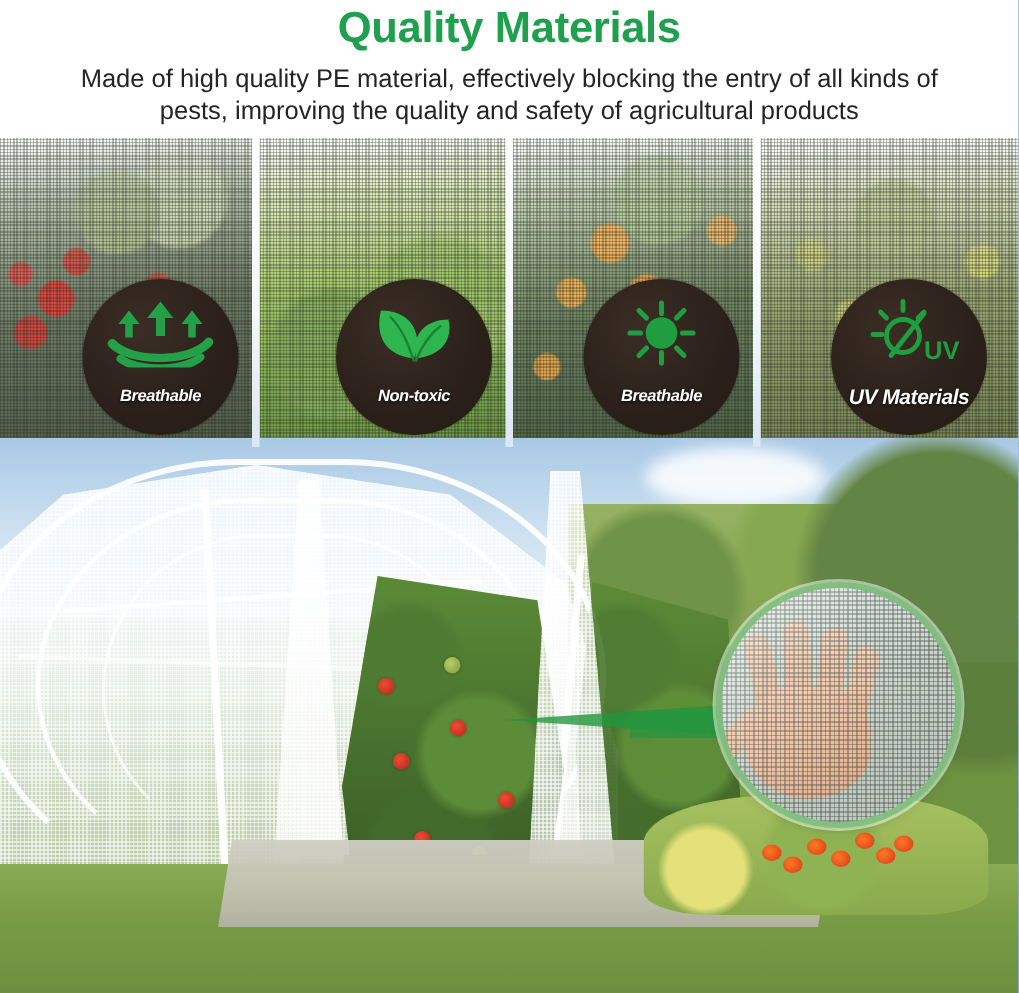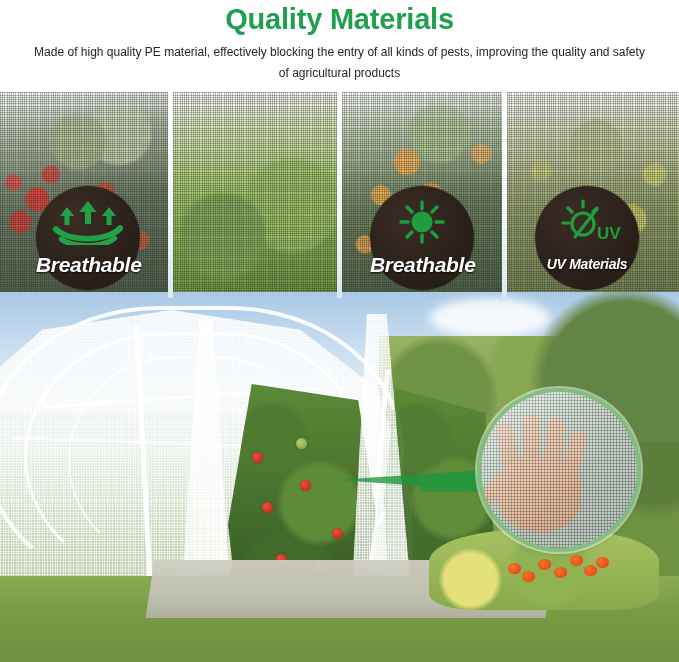--- a/index.html
+++ b/index.html
@@ -4,21 +4,21 @@
 <style>
   html,body{margin:0;padding:0;background:#fff;}
   body{width:679px;height:662px;overflow:hidden;font-family:"Liberation Sans",sans-serif;}
   #page{position:relative;width:679px;height:662px;overflow:hidden;background:#0369a1;}
 
   
   .header{position:absolute;left:0;top:0;width:679px;height:92px;z-index:40;
           background:#ffffff;text-align:center;}
   .title{margin:0;padding-top:2px;font-size:29px;line-height:34px;font-weight:bold;
          color:#1fa04e;letter-spacing:-.2px;font-family:"Liberation Sans",sans-serif;}
-  .subtitle{margin:0;padding:6px 30px 0 30px;font-size:12px;line-height:21px;
+  .subtitle{margin:0;padding:6px 30px 0 30px;font-size:17px;line-height:21px;
             color:#242424;font-family:"Liberation Sans",sans-serif;}
 
   
   .strip{position:absolute;left:0;top:92px;width:679px;height:206px;overflow:hidden;
          background:#dfe7ee;}
   .panel{position:absolute;top:0;height:206px;overflow:hidden;}
   .panel .photo{position:absolute;inset:0;}
   .panel .mesh{position:absolute;inset:0;
        background-image:
          repeating-linear-gradient(0deg, rgba(40,45,40,.30) 0 1px, rgba(255,255,255,0) 1px 2.2px),
@@ -62,24 +62,24 @@
      radial-gradient(circle at 72% 62%, #c7c75c 0 14px, rgba(199,199,92,0) 17px),
      radial-gradient(circle at 36% 58%, #b8bf62 0 11px, rgba(184,191,98,0) 14px),
      radial-gradient(circle at 86% 40%, #cdd06a 0 10px, rgba(205,208,106,0) 13px),
      radial-gradient(circle at 20% 38%, #c2c86e 0 9px, rgba(194,200,110,0) 12px),
      radial-gradient(circle at 52% 26%, #aebb7a 0 24px, rgba(174,187,122,0) 28px),
      linear-gradient(176deg,#f1f2e4 0%,#c9cfa0 20%,#8d9a5f 55%,#6a7745 100%);}
 
   
   .badge{position:absolute;width:104px;height:104px;border-radius:50%;
          background:radial-gradient(circle at 38% 32%,#3a2d25 0%,#2a2019 62%,#221a14 100%);
-         z-index:20;box-shadow:0 0 0 1px rgba(0,0,0,.12);}
+         z-index:20;box-shadow:0 0 0 1px rgba(0,0,0,.12);margin-left:19px;}
   .badge .glyph{position:absolute;left:0;top:13px;width:104px;height:46px;}
   .badge .blabel{position:absolute;left:0;bottom:17px;width:104px;text-align:center;
-        color:#ffffff;font-style:italic;font-weight:bold;font-size:21px;line-height:17px;
+        color:#ffffff;font-style:italic;font-weight:bold;font-size:11px;line-height:17px;
         letter-spacing:-.3px;text-shadow:0 1px 2px rgba(0,0,0,.85);
         font-family:"Liberation Sans",sans-serif;white-space:nowrap;}
   .badge .blabel.sm{font-size:14px;}
 
   
   .scene{position:absolute;left:0;top:292px;width:679px;height:370px;overflow:hidden;
          background:linear-gradient(180deg,#bcd6ea 0%,#d9e7f0 20%,#cfe0d2 40%,#7f9a56 75%,#6b8a46 100%);}
   .sky{position:absolute;left:0;top:0;width:679px;height:120px;
        background:linear-gradient(180deg,#a9c9e6 0%,#cfe2f1 55%,#e6eef3 100%);}
   .cloud{position:absolute;border-radius:50%;background:rgba(255,255,255,.85);filter:blur(5px);}
@@ -211,20 +211,33 @@
           <path d="M52 2 l8.5 11 h-5.5 v12 h-6 V13 H43 z"></path>
           <path d="M73 8 l7 9 h-4.5 v9 h-5 v-9 H66 z"></path>
           <path d="M22 28 c11 12 49 12 60 -1 c2.5 -3 7 1 4.5 4 c-13 15 -56 15 -69 1 c-2.5 -3 2 -7 4.5 -4 z"></path>
           <path d="M27 38 c10 8 40 8 50 -1 c2.5 -2 6 1.5 3.5 4 c-12 11 -45 11 -57 1 c-2.5 -2 .5 -6 3.5 -4 z"></path>
         </g>
       </svg>
     </div>
     <div class="blabel">Breathable</div>
   </div>
 
+  <div class="badge" style="left:205px;top:186px;">
+    <div class="glyph">
+      <svg viewBox="0 0 104 46" width="104" height="46">
+        <g fill="#2db54f">
+          <path d="M52 40 C32 38 26 24 30 8 C46 8 56 18 54 34 z"></path>
+          <path d="M53 40 C71 38 78 27 75 14 C61 14 51 23 53 36 z"></path>
+        </g>
+        <path d="M52 42 C48 30 44 20 36 12" stroke="#1d7f35" stroke-width="1.6" fill="none"></path>
+        <path d="M53 42 C57 32 62 24 70 18" stroke="#1d7f35" stroke-width="1.6" fill="none"></path>
+      </svg>
+    </div>
+    <div class="blabel">Non-toxic</div>
+  </div>
 
   <div class="badge" style="left:370px;top:186px;">
     <div class="glyph">
       <svg viewBox="0 0 104 46" width="104" height="46">
         <g stroke="#1f9e3f" stroke-width="3.4" stroke-linecap="round">
           <line x1="52" y1="3" x2="52" y2="10"></line>
           <line x1="52" y1="36" x2="52" y2="43"></line>
           <line x1="31" y1="23" x2="38" y2="23"></line>
           <line x1="66" y1="23" x2="73" y2="23"></line>
           <line x1="37" y1="8" x2="42" y2="13"></line>

